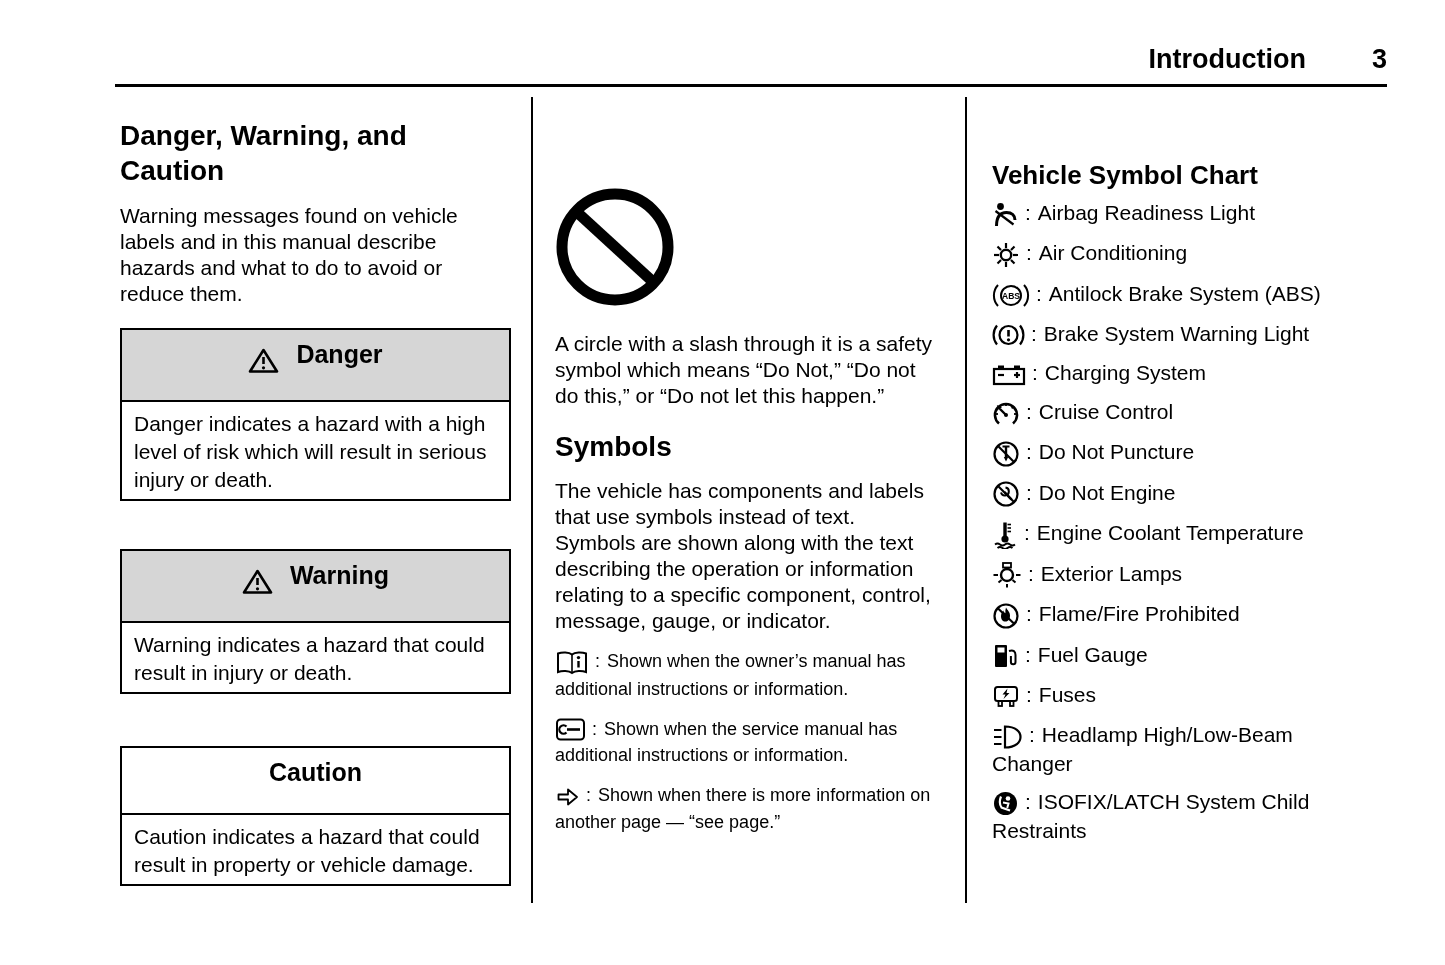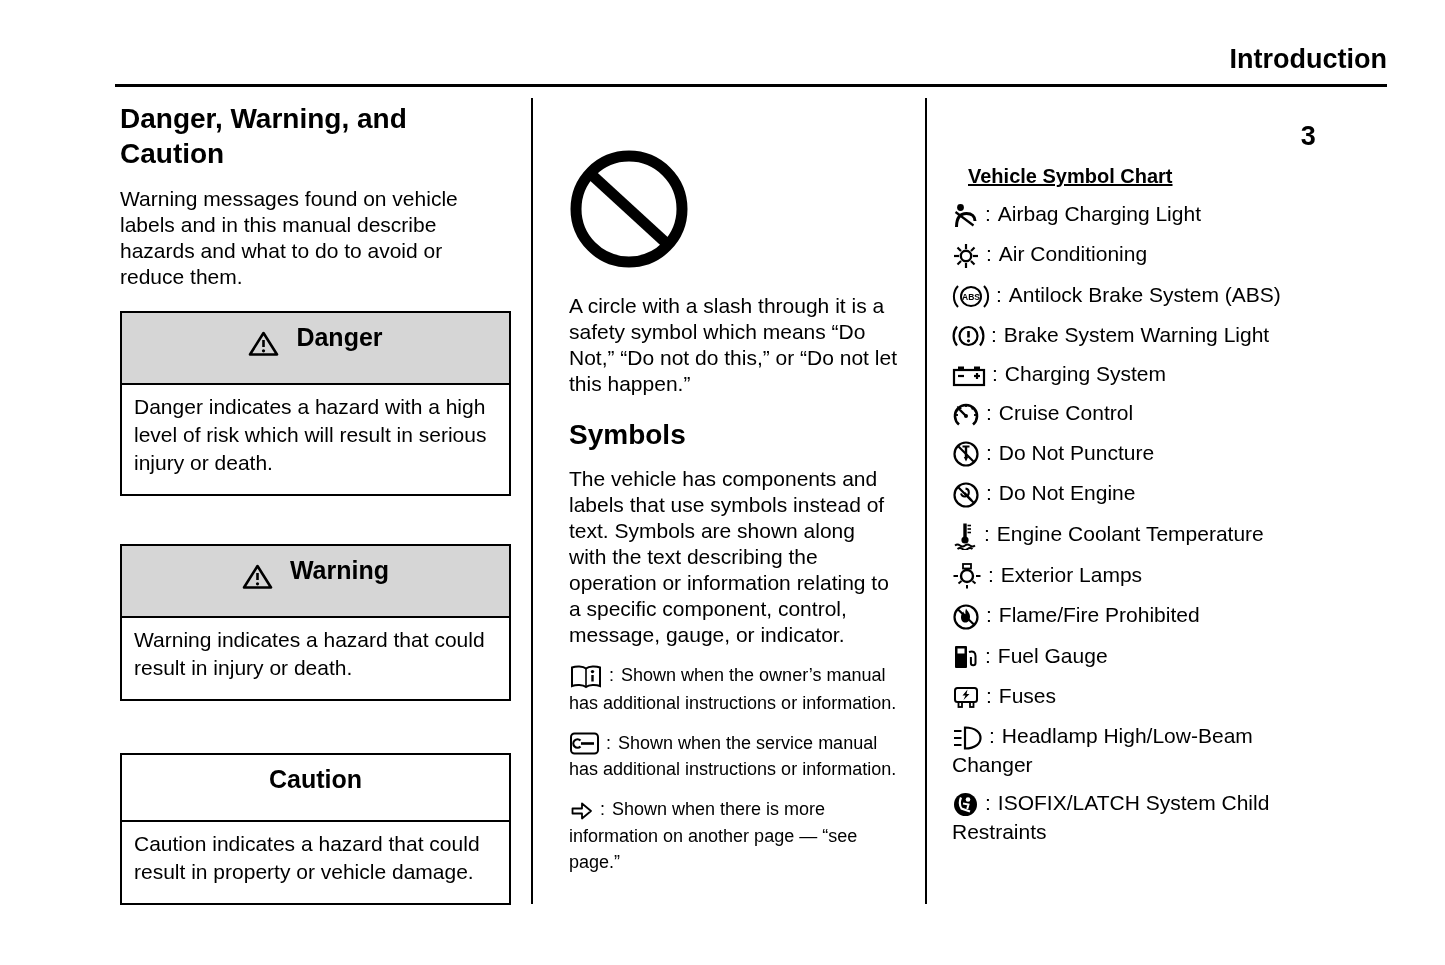--- a/index.html
+++ b/index.html
@@ -1,43 +1,43 @@
 <!DOCTYPE html>
 <html><head>
 <meta charset="utf-8">
 <style>
   html,body{margin:0;padding:0;background:#fff;}
   body{font-family:"Liberation Sans",sans-serif;color:#000;-webkit-font-smoothing:antialiased;}
   .page{position:relative;width:1445px;height:965px;background:#fff;overflow:hidden;}
 
-  .header{position:absolute;top:44px;right:58px;display:flex;align-items:center;gap:46px;
-          font-weight:bold;font-size:27px;flex-direction:column;}
+  .header{position:absolute;top:44px;right:58px;display:flex;align-items:center;gap:66px;
+          font-weight:bold;font-size:27px;}
   .rule{position:absolute;top:84px;left:115px;width:1272px;height:3px;background:#000;}
 
   .content{position:absolute;top:97px;left:0;display:flex;align-items:center;}
   .divider{width:2px;height:806px;background:#000;flex:0 0 auto;}
   .col{box-sizing:border-box;}
   .col1{width:531px;padding:4px 20px 0 120px;}
-  .col2{width:392px;padding:4px 28px 0 36px;}
+  .col2{width:432px;padding:4px 28px 0 22px;}
   .col3{width:478px;padding:4px 71px 0 25px;}
 
   h1{font-size:28px;line-height:35px;margin:0;font-weight:bold;}
   h2{font-size:28px;line-height:32px;margin:22px 0 0;font-weight:bold;}
-  h3{font-size:20px;line-height:26px;margin:2px 16px 0;font-weight:bold;text-decoration:underline;}
+  h3{font-size:26px;line-height:26px;margin:2px 0 0;font-weight:bold;}
   p{margin:0;}
   .body-text{font-size:21px;line-height:26px;margin-top:15px;}
 
   .alert-box{border:2px solid #000;margin-top:21px;}
   .alert-box.warning{margin-top:48px;}
   .alert-box.caution{margin-top:52px;}
   .alert-head{text-align:center;font-weight:bold;font-size:25px;padding:10px 0 26px;
               border-bottom:2px solid #000;background:#d6d6d6;}
   .alert-head.plain{background:#fff;}
   .alert-head .icon{vertical-align:-4px;margin-right:10px;}
-  .alert-body{font-size:21px;line-height:28px;padding:8px 12px 17px;}
+  .alert-body{font-size:21px;line-height:28px;padding:8px 12px 5px;}
 
   .no-symbol{width:120px;height:120px;margin:18px auto 0;}
   .mid-item{font-size:18px;line-height:26px;margin-top:14px;}
   .sym-item{font-size:21px;line-height:27px;margin-top:11px;}
   .icon{display:inline-block;vertical-align:middle;line-height:0;}
   .icon svg{display:inline-block;vertical-align:middle;}
   .sep{margin:0 7px 0 6px;}
 </style>
 </head>
 <body>
@@ -120,21 +120,21 @@
 
     <div class="divider"></div>
 
     <div class="col col3">
       <h3>Vehicle Symbol Chart</h3>
 
       <p class="sym-item"><span class="icon"><svg width="27" height="27" viewBox="0 0 27 27">
               <circle cx="8.5" cy="5.5" r="3.4" fill="#000"></circle>
               <path d="M4.5 25 C4.5 16 8 11.5 14.5 11.5 C20 11.5 23 14.5 23 19" fill="none" stroke="#000" stroke-width="3"></path>
               <line x1="3.5" y1="10" x2="21.5" y2="23.5" stroke="#000" stroke-width="2.2"></line>
-            </svg></span><span class="sep">:</span><span>Airbag Charging Light</span></p>
+            </svg></span><span class="sep">:</span><span>Airbag Readiness Light</span></p>
       <p class="sym-item"><span class="icon"><svg width="28" height="28" viewBox="0 0 28 28">
               <circle cx="14" cy="14" r="5.2" fill="none" stroke="#000" stroke-width="2.4"></circle>
               <g stroke="#000" stroke-width="2.2">
                 <line x1="14" y1="2" x2="14" y2="7"></line>
                 <line x1="14" y1="21" x2="14" y2="26"></line>
                 <line x1="2" y1="14" x2="7" y2="14"></line>
                 <line x1="21" y1="14" x2="26" y2="14"></line>
                 <line x1="5.5" y1="5.5" x2="9" y2="9"></line>
                 <line x1="19" y1="19" x2="22.5" y2="22.5"></line>
                 <line x1="22.5" y1="5.5" x2="19" y2="9"></line>

